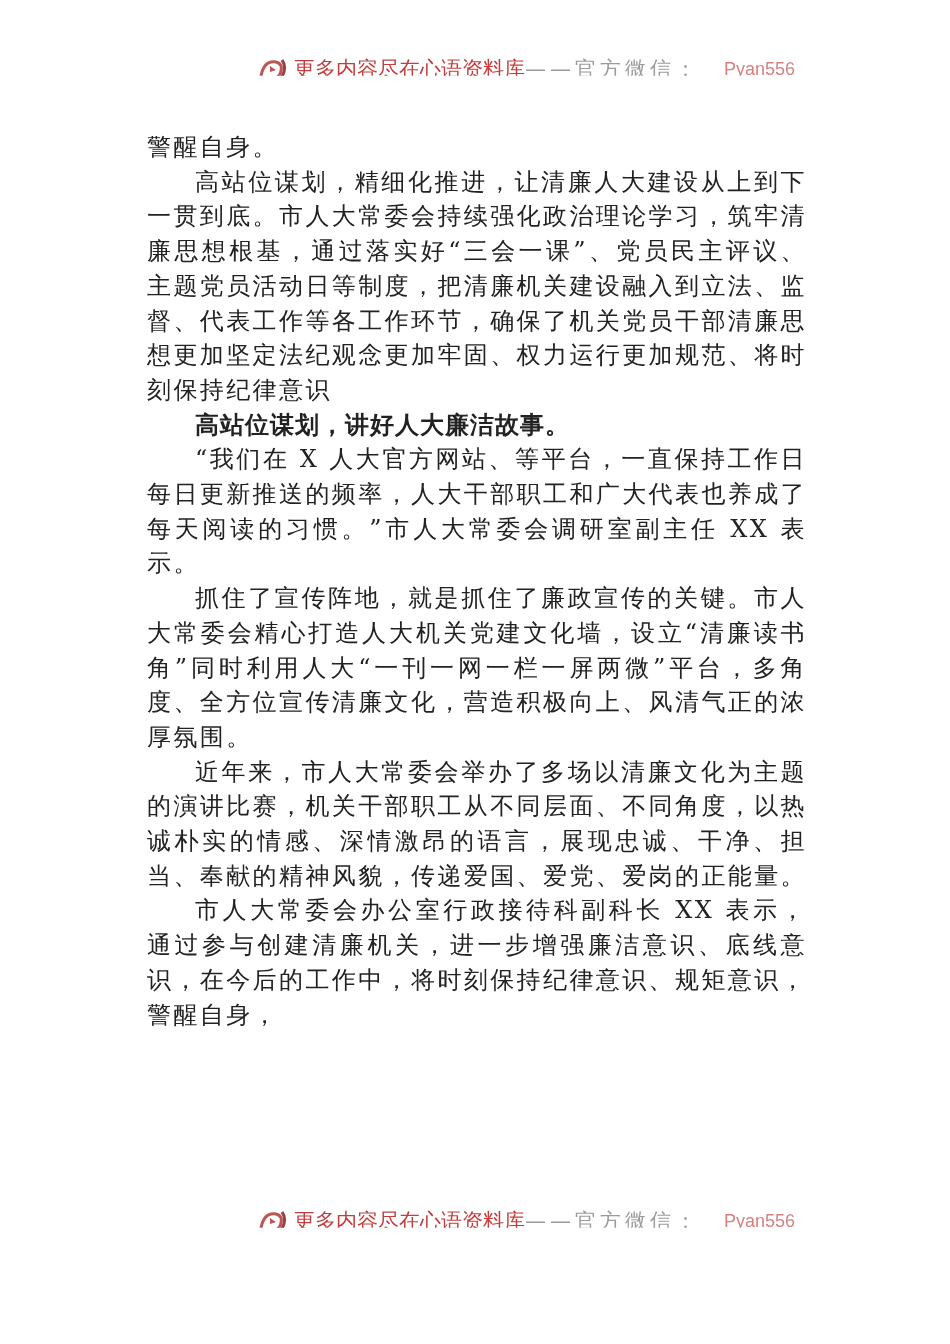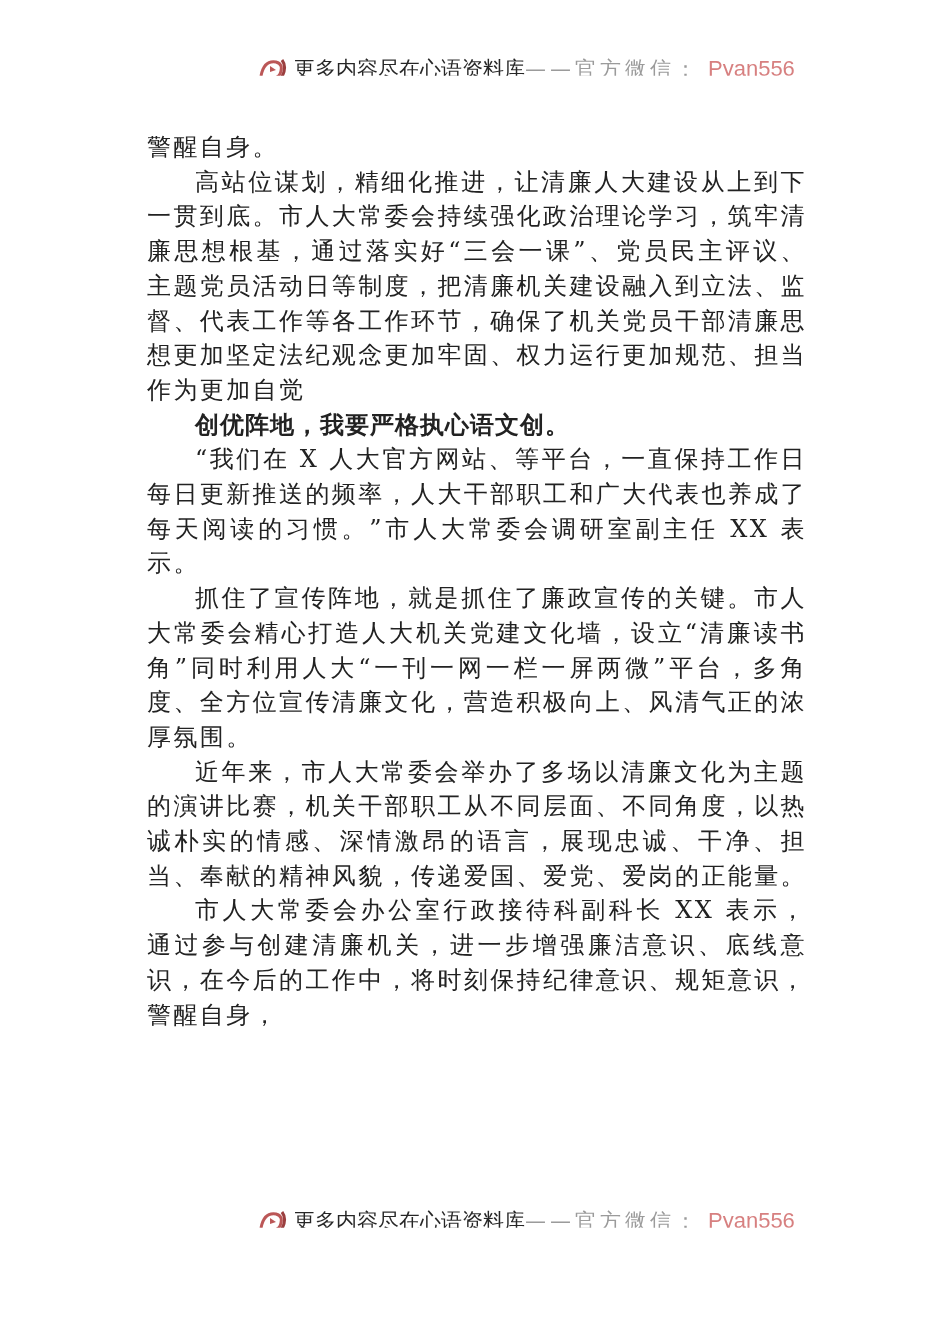--- a/index.html
+++ b/index.html
@@ -5,23 +5,23 @@
   html, body { margin: 0; padding: 0; background: #ffffff; }
   body { width: 950px; height: 1344px; position: relative; overflow: hidden; }
   .watermark {
     position: absolute; left: 258px; height: 34px;
     display: flex; align-items: center; white-space: nowrap;
     font-family: "DejaVu Sans", sans-serif; font-size: 21px; opacity: 0.85;
   }
   .watermark.top { top: 52px; clip-path: inset(0 0 30% 0); }
   .watermark.bottom { top: 1204px; clip-path: inset(0 0 30% 0); }
   .wm-logo { width: 30px; height: 26px; margin-right: 6px; }
-  .wm-red { color: #000000; }
+  .wm-red { color: #b91c1c; }
   .wm-gray { color: #8a8a8a; letter-spacing: 4px; text-align: right; }
-  .wm-id { color: #d06a6a; margin-left: 8px; font-family: "Liberation Sans", sans-serif; font-size: 22px; }
+  .wm-id { color: #d06a6a; margin-left: 24px; font-family: "Liberation Sans", sans-serif; font-size: 18px; }
   .doc {
     position: absolute; left: 147px; top: 130px; width: 660px;
     font-family: "DejaVu Serif", serif; font-size: 24px; color: #222;
     line-height: 34.7px; letter-spacing: 2.4px;
   }
   .doc p { margin: 0; text-align: justify; text-align-last: left; }
   .doc p.indent { text-indent: 48px; }
   .doc p.heading { text-indent: 48px; font-weight: bold; font-family: "DejaVu Sans", sans-serif; letter-spacing: 1px; }
 </style>
 </head>
@@ -33,22 +33,22 @@
     <path d="M12 10 L18 14 L12 16 Z" fill="#b03a3a"></path>
     <path d="M24 4 Q30 12 22 24" fill="none" stroke="#8a1e1e" stroke-width="3"></path>
   </svg>
   <span class="wm-red">更多内容尽在心语资料库</span>
   <span class="wm-gray">——官方微信：</span>
   <span class="wm-id">Pyan556</span>
 </div>
 
 <div class="doc">
   <p>警醒自身。</p>
-  <p class="indent">高站位谋划，精细化推进，让清廉人大建设从上到下一贯到底。市人大常委会持续强化政治理论学习，筑牢清廉思想根基，通过落实好“三会一课”、党员民主评议、主题党员活动日等制度，把清廉机关建设融入到立法、监督、代表工作等各工作环节，确保了机关党员干部清廉思想更加坚定法纪观念更加牢固、权力运行更加规范、担当作为更加自觉</p>
-  <p class="heading">创优阵地，我要严格执心语文创。</p>
+  <p class="indent">高站位谋划，精细化推进，让清廉人大建设从上到下一贯到底。市人大常委会持续强化政治理论学习，筑牢清廉思想根基，通过落实好“三会一课”、党员民主评议、主题党员活动日等制度，把清廉机关建设融入到立法、监督、代表工作等各工作环节，确保了机关党员干部清廉思想更加坚定法纪观念更加牢固、权力运行更加规范、将时刻保持纪律意识</p>
+  <p class="heading">高站位谋划，讲好人大廉洁故事。</p>
   <p class="indent">“我们在 X 人大官方网站、等平台，一直保持工作日每日更新推送的频率，人大干部职工和广大代表也养成了每天阅读的习惯。”市人大常委会调研室副主任 XX 表示。</p>
   <p class="indent">抓住了宣传阵地，就是抓住了廉政宣传的关键。市人大常委会精心打造人大机关党建文化墙，设立“清廉读书角”同时利用人大“一刊一网一栏一屏两微”平台，多角度、全方位宣传清廉文化，营造积极向上、风清气正的浓厚氛围。</p>
   <p class="indent">近年来，市人大常委会举办了多场以清廉文化为主题的演讲比赛，机关干部职工从不同层面、不同角度，以热诚朴实的情感、深情激昂的语言，展现忠诚、干净、担当、奉献的精神风貌，传递爱国、爱党、爱岗的正能量。</p>
   <p class="indent">市人大常委会办公室行政接待科副科长 XX 表示，通过参与创建清廉机关，进一步增强廉洁意识、底线意识，在今后的工作中，将时刻保持纪律意识、规矩意识，警醒自身，</p>
 </div>
 
 <div class="watermark bottom">
   <svg class="wm-logo" viewBox="0 0 30 26">
     <path d="M3 20 Q6 4 18 6 Q26 8 22 18 Q18 24 10 22" fill="none" stroke="#b03a3a" stroke-width="3"></path>
     <path d="M12 10 L18 14 L12 16 Z" fill="#b03a3a"></path>

